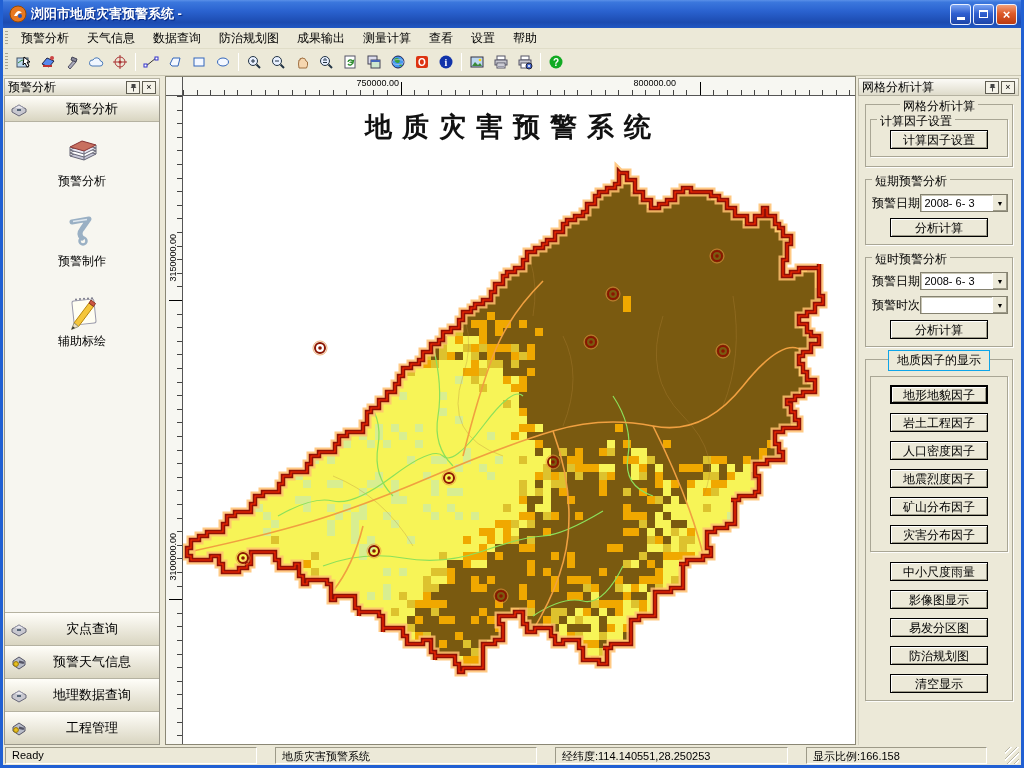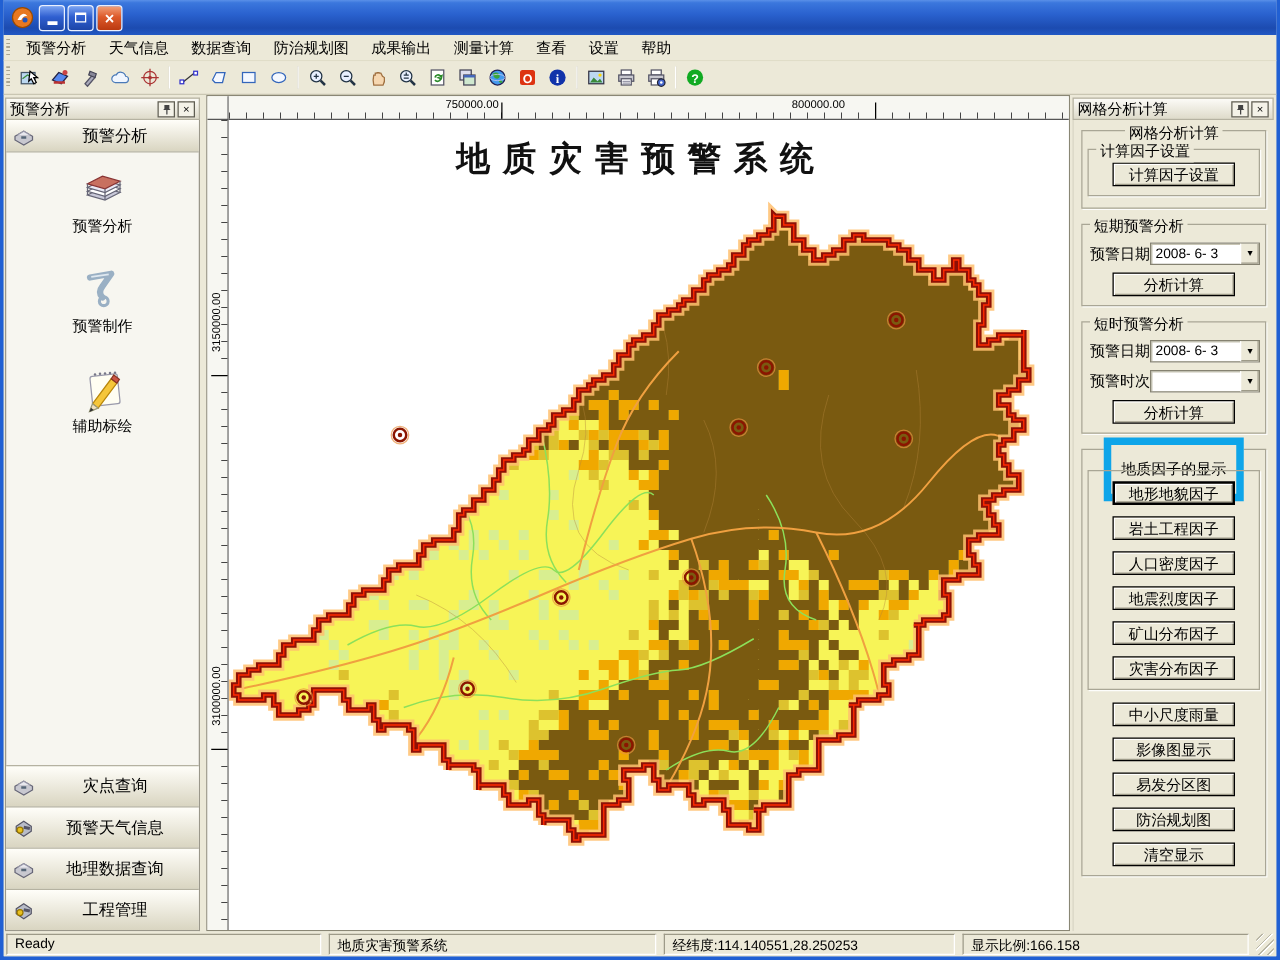--- a/index.html
+++ b/index.html
@@ -47,47 +47,48 @@
 .vmaj{position:absolute;right:0;height:1px;width:13px;background:#000}
 .hlab{position:absolute;top:1px;width:62px;text-align:right;font-size:9px;color:#000}
 .vlab{position:absolute;left:2px;font-size:9px;color:#000;writing-mode:vertical-rl;transform:rotate(180deg)}
 #canvas{position:relative;background:#fff;overflow:hidden}
 
 .rightpanel{width:165px;display:flex;flex-direction:column;background:#ece9d8;padding:2px 2px 0 2px}
 .rp-body{flex:1;padding:8px 4px 0 4px;border-left:1px solid #d8d5c4}
 .grp{position:relative;border:1px solid #a9a695;box-shadow:1px 1px 0 rgba(255,255,255,.9);margin:0 2px 12px 2px;padding:10px 4px 7px 4px}
 .grp>.legend{position:absolute;top:-7px;left:6px;background:#ece9d8;padding:0 3px;font-size:12px}
 .grp>.legend.center{left:50%;transform:translateX(-50%);white-space:nowrap}
-.grp>.legend.boxed{border:6px solid #0ea5e9;padding:11px 8px;top:-10px}
+.grp>.legend.boxed{border:1px solid #0ea5e9;padding:1px 8px;top:-10px}
 .btn{display:block;width:98px;height:19px;margin:0 auto;background:#ece9d8;border:1px solid #000;box-shadow:inset 1px 1px 0 #fff,inset -1px -1px 0 #9d9a88;font-size:12px;text-align:center;line-height:16px;cursor:default;font-family:inherit}
 .btn.default{border-width:2px;line-height:14px}
 .btn+.btn{margin-top:9px}
 .formrow{display:flex;align-items:center;margin:4px 0 6px 2px}
 .formrow .flabel{width:52px;font-size:12px}
 .combo{display:flex;width:94px;height:18px;background:#fff;border:1px solid #858271;box-shadow:inset 1px 1px 0 #c9c6b5}
 .combo .val{flex:1;font-size:11px;padding:2px 3px;white-space:nowrap;overflow:hidden}
 .combo .arrow{width:15px;background:#ece9d8;border-left:1px solid #fff;box-shadow:inset -1px -1px 0 #9d9a88;display:flex;align-items:center;justify-content:center;font-size:7px;color:#000}
 .btnrow{margin-top:6px}
 
-.statusbar{height:20px;display:flex;align-items:stretch;background:#ece9d8;padding:2px 2px 1px 2px;gap:6px}
+.statusbar{height:20px;display:flex;align-items:stretch;background:#ece9d8;padding:2px 2px 1px 2px;gap:18px}
 .scell{border:1px solid;border-color:#9d9a88 #fff #fff #9d9a88;font-size:11px;padding:1px 6px;white-space:nowrap;overflow:hidden}
 .sc1{width:252px}.sc2{width:262px}.sc3{width:233px}.sc4{flex:1}
 .sgrip{width:14px;background:repeating-linear-gradient(135deg,transparent 0 3px,#b9b6a5 3px 4px,#fff 4px 5px)}
 </style>
 </head>
 <body>
 
 <div id="window">
 
   <div class="titlebar">
     <span class="appicon"><svg width="18" height="18" viewBox="0 0 18 18">
           <circle cx="9" cy="9" r="8" fill="#e87820" stroke="#9a4a00"></circle>
           <path d="M5 11 Q9 3 13 8 Q10 7 8 11 Z" fill="#fff"></path>
           <circle cx="11" cy="11" r="2" fill="#2255bb"></circle>
         </svg></span>
+    <span class="title">浏阳市地质灾害预警系统 -</span>
     <span class="winbtns">
       <span class="wbtn">
           <i class="g-min"></i>
         </span>
       <span class="wbtn">
           <i class="g-rest"></i>
         </span>
       <span class="wbtn close">×</span>
     </span>
   </div>

